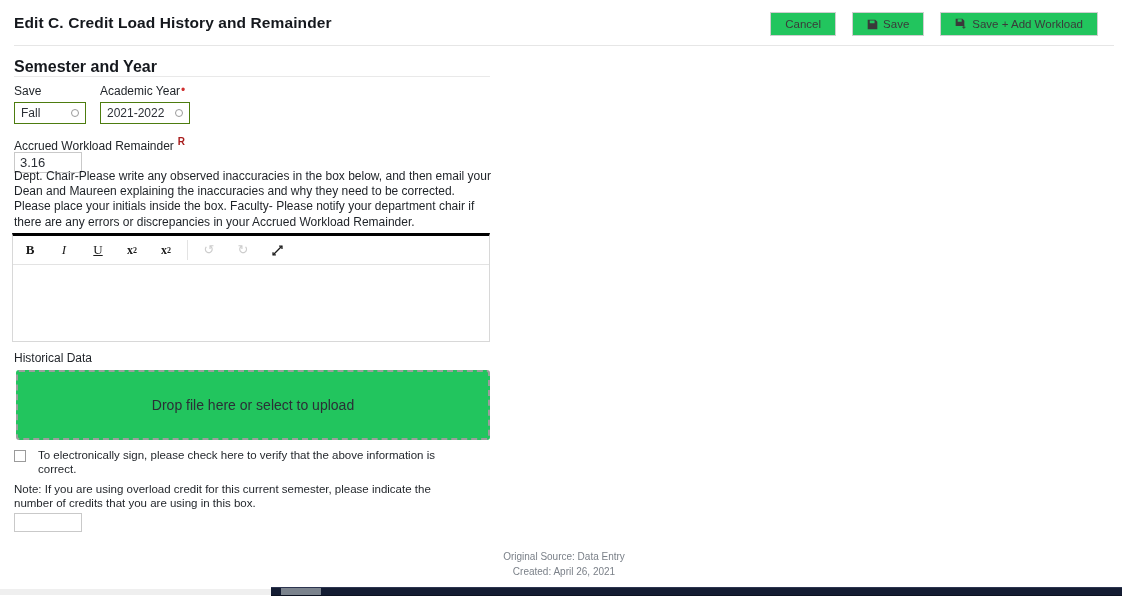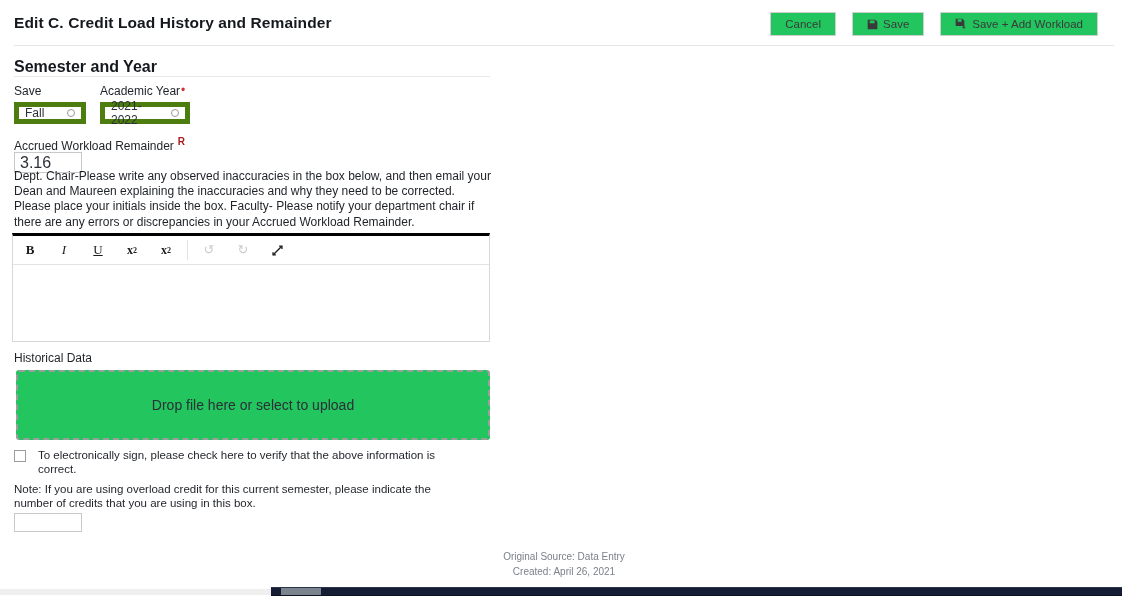--- a/index.html
+++ b/index.html
@@ -71,42 +71,42 @@
   }
 
   .row-terms { position: absolute; left: 14px; top: 38px; display: flex; gap: 0; }
   .field-term { width: 72px; }
   .field-year { margin-left: 14px; }
 
   .select-box {
     position: relative;
     margin-top: 4px;
     height: 22px;
-    border: 5px solid #4d7c0f;
+    border: 1px solid #4d7c0f;
     background: #ffffff;
     display: flex; align-items: center;
     padding: 0 22px 0 6px;
     font-size: 12px; color: #2b2f36;
     cursor: pointer;
   }
   .select-term { width: 72px; }
   .select-year { width: 90px; }
   .clear-circle {
     position: absolute; right: 6px; top: 50%; transform: translateY(-50%);
     width: 8px; height: 8px; border-radius: 50%;
     border: 1.4px solid #9a9a9a;
     background: #ffffff;
   }
 
   .awr-label { position: absolute; left: 14px; top: 90px; }
   .awr-input {
     position: absolute; left: 14px; top: 106px;
     width: 68px; height: 21px;
     border: 1px solid #c9c9c9; background: #fff;
-    font-size: 16px; color: #2b2f36;
+    font-size: 13px; color: #2b2f36;
     padding: 0 5px;
     font-family: "Liberation Sans", sans-serif;
   }
 
   .instructions {
     position: absolute; left: 14px; top: 123px; width: 480px;
     font-size: 12px; line-height: 15.2px; color: #1e2227;
   }
 
   

